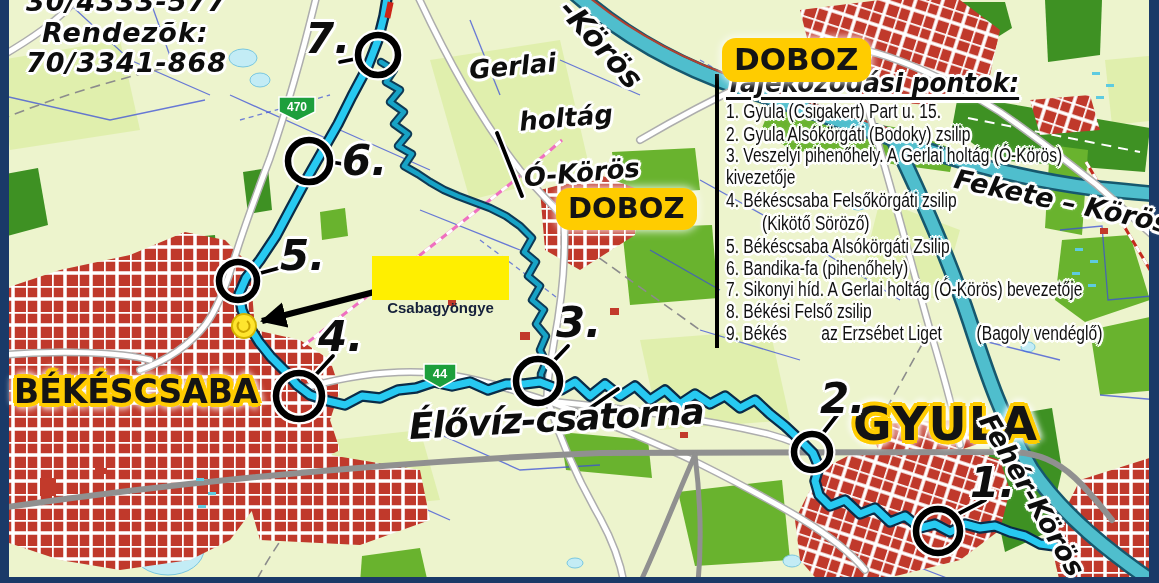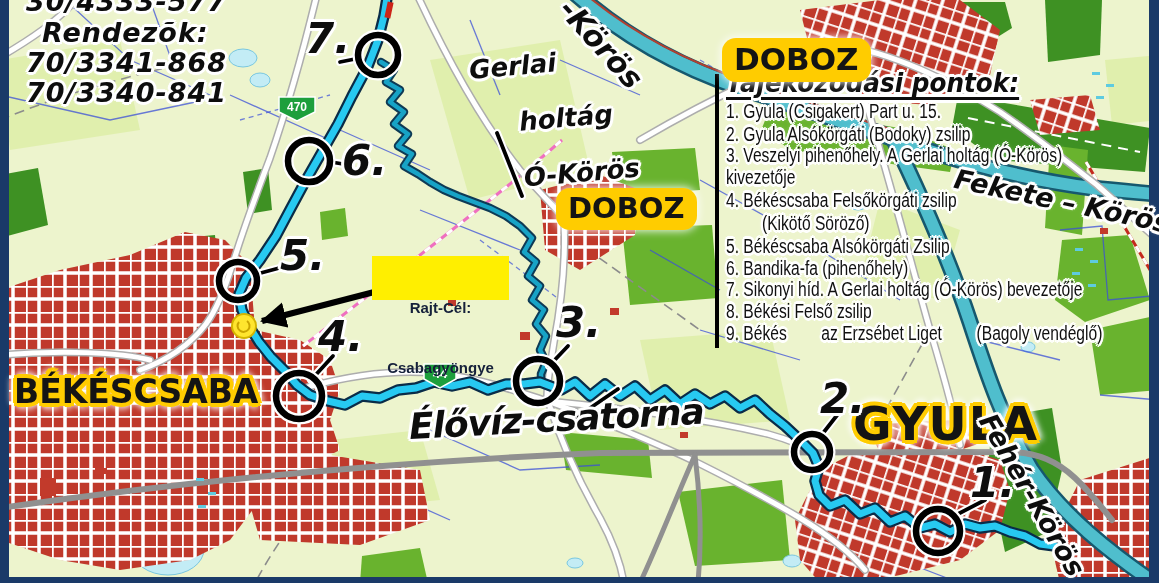--- a/index.html
+++ b/index.html
@@ -285,21 +285,20 @@
   <g fill="#1a3a68">
     <rect x="0" y="0" width="9" height="583"></rect>
     <rect x="1149" y="0" width="10" height="583"></rect>
     <rect x="0" y="577" width="1159" height="6"></rect>
   </g>
 </svg>
 
 <div class="ovl hand phone" style="left:26px;top:-14px;">30/4333-577</div>
 <div class="ovl hand phone" style="left:26px;top:17px;margin-left:16px;">Rendezõk:</div>
 <div class="ovl hand phone" style="left:26px;top:47px;">70/3341-868</div>
-<div class="ovl hand phone" style="left:26px;top:77px;">70/3340-841</div>
 
 <div class="legend-rule" style="left:715px;top:74px;height:274px;"></div>
 <div class="ovl hand legend-title" style="left:726px;top:68px;">Tájékozódási pontok:</div>
 <div class="ovl legend-line" style="left:726px;top:100px;">1. Gyula (Csigakert) Part u. 15.</div>
 <div class="ovl legend-line" style="left:726px;top:123px;">2. Gyula Alsókörgáti (Bodoky) zsilip</div>
 <div class="ovl legend-line" style="left:726px;top:144px;">3. Veszelyi pihenőhely. A Gerlai holtág (Ó-Körös)</div>
 <div class="ovl legend-line" style="left:726px;top:166px;">kivezetője</div>
 <div class="ovl legend-line" style="left:726px;top:189px;">4. Békéscsaba Felsőkörgáti zsilip</div>
 <div class="ovl legend-line" style="left:762px;top:212px;">(Kikötő Söröző)</div>
 <div class="ovl legend-line" style="left:726px;top:235px;">5. Békéscsaba Alsókörgáti Zsilip</div>
@@ -315,21 +314,20 @@
 
 <div class="ovl hand river" style="left:408px;top:406px;font-size:36px;letter-spacing:-1px;transform:rotate(-3deg);transform-origin:left top;">Élővíz-csatorna</div>
 <div class="ovl hand" style="left:468px;top:56px;font-size:26px;line-height:28px;transform:rotate(-5deg);transform-origin:left top;"><span>Gerlai</span><br>
      <span>holtág</span><br>
      <span>Ó-Körös</span></div>
 <div class="ovl hand river" style="left:958px;top:163px;transform:rotate(12deg);transform-origin:left top;">Fekete – Körös</div>
 <div class="ovl hand river" style="left:1000px;top:408px;transform:rotate(60deg);transform-origin:left top;">Fehér-Körös</div>
 <div class="ovl hand river" style="left:578px;top:-8px;font-size:30px;transform:rotate(48deg);transform-origin:left top;">-Körös</div>
 
 <div class="ovl startbox" style="left:372px;top:256px;">
-  <div>Rajt-Cél:</div>
   <div>Csabagyöngye</div>
 </div>
 
 <div class="ovl hand pt" style="left:305px;top:14px;">7.</div>
 <div class="ovl hand pt" style="left:342px;top:136px;">6.</div>
 <div class="ovl hand pt" style="left:280px;top:231px;">5.</div>
 <div class="ovl hand pt" style="left:318px;top:312px;">4.</div>
 <div class="ovl hand pt" style="left:556px;top:298px;">3.</div>
 <div class="ovl hand pt" style="left:820px;top:374px;">2.</div>
 <div class="ovl hand pt" style="left:970px;top:458px;">1.</div>

